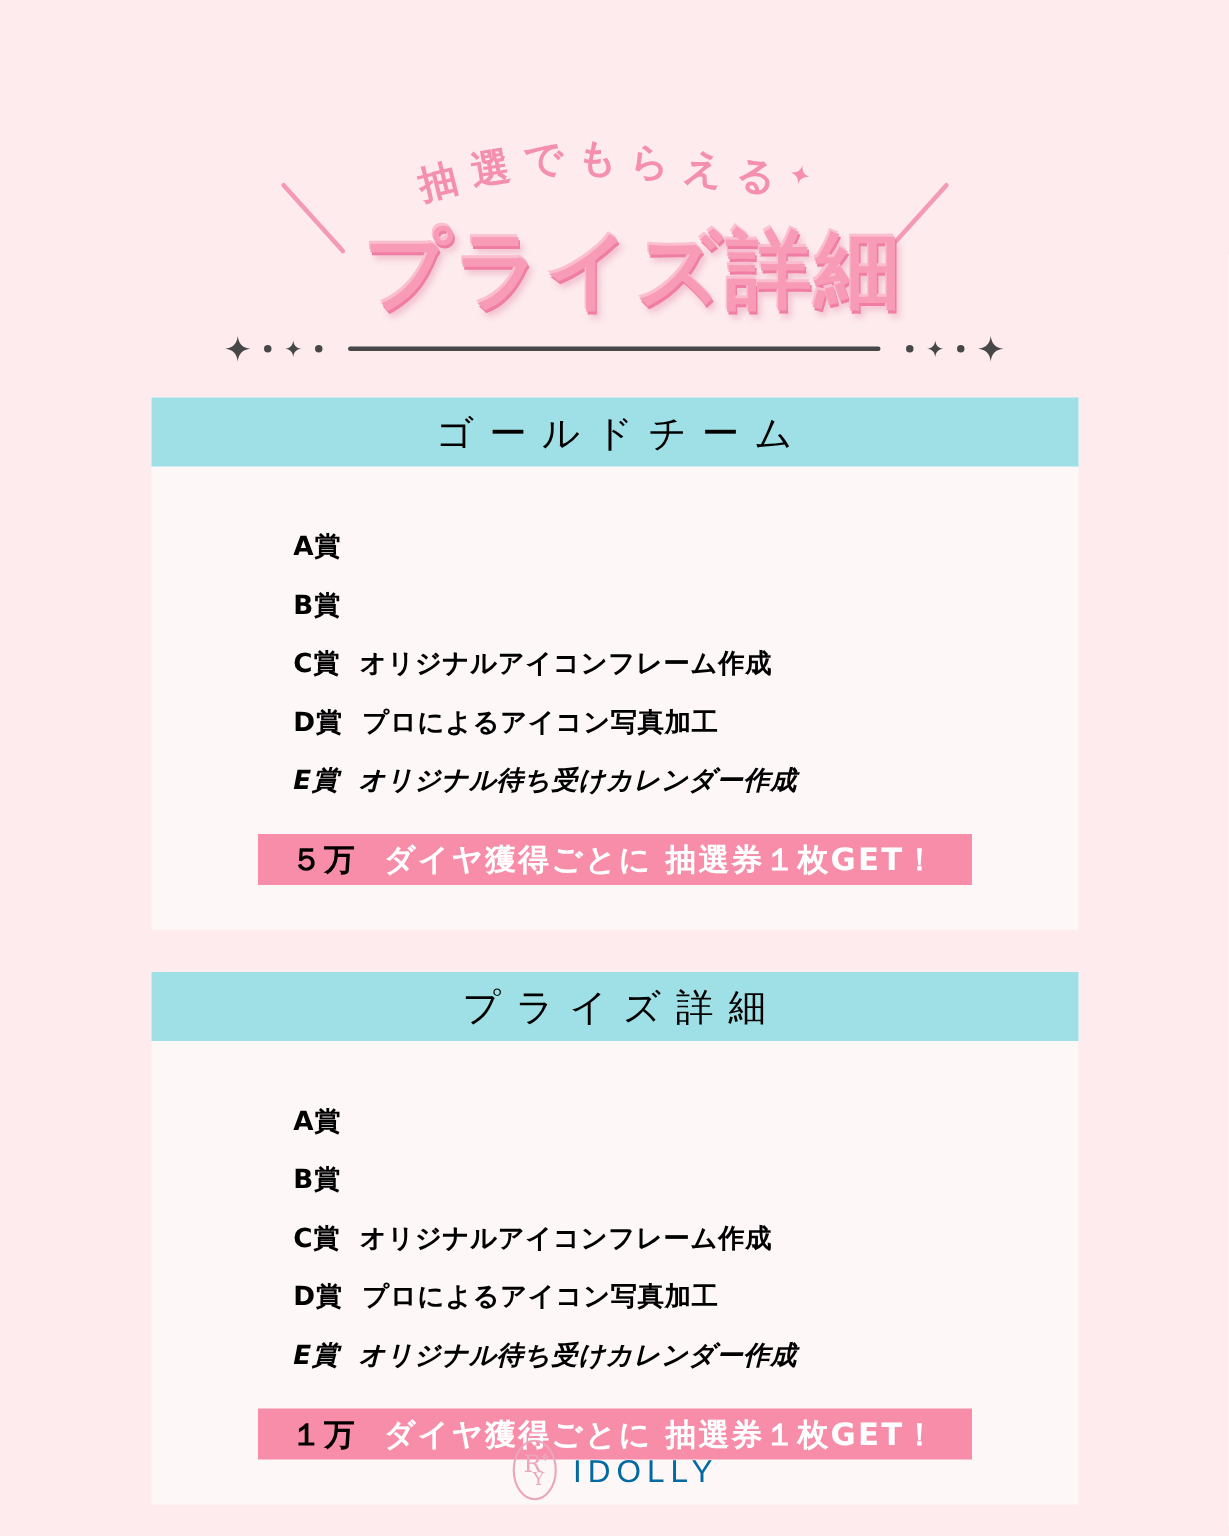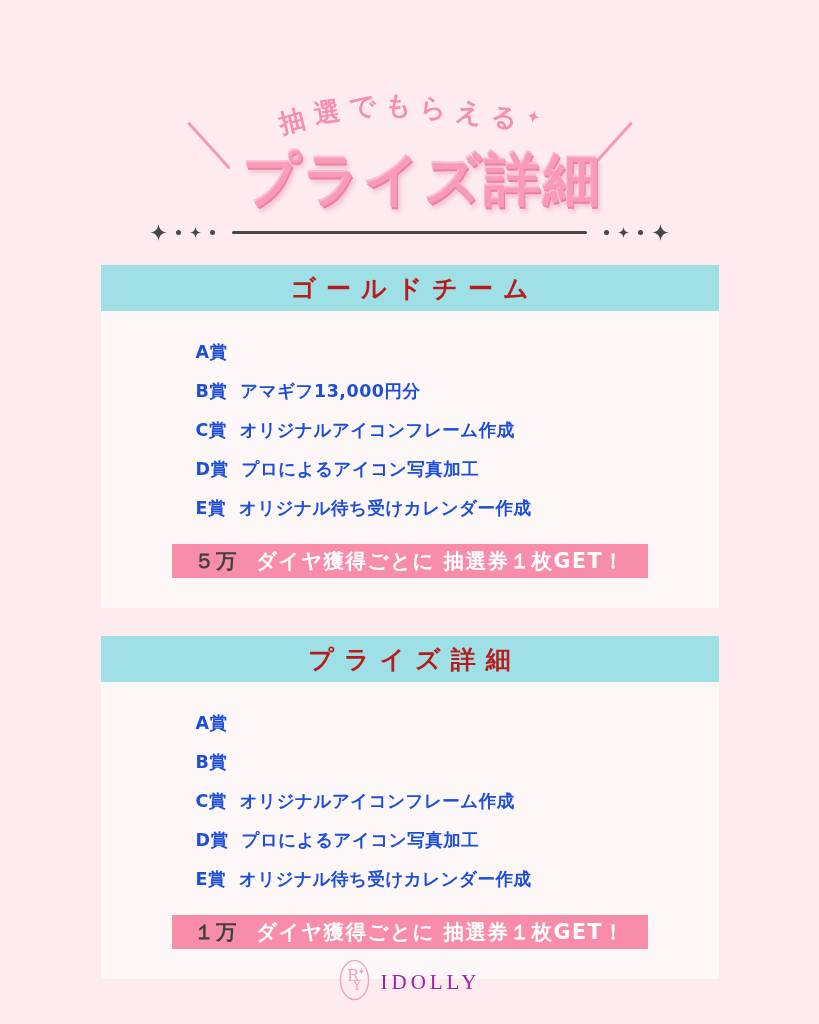--- a/index.html
+++ b/index.html
@@ -47,48 +47,48 @@
   
   .card {
     width:618px; margin:0 auto;
     background:#fdf7f8;
   }
   .card-gold { margin-top:0; }
   .card-silver { margin-top:28px; }
   .card-header {
     height:46px; background:#9fe0e6;
     display:flex; align-items:center; justify-content:center;
-    color:#b91c1c; font-size:25px; font-weight:bold; letter-spacing:10px;
+    color:#000000; font-size:25px; font-weight:normal; letter-spacing:10px;
     text-indent:10px;
   }
   .card-body { padding:29px 0 30px 0; }
   .prize-list { padding-left:95px; }
   .prize-row {
     display:flex; align-items:flex-start;
-    color:#1d4ed8; font-size:17.5px; font-weight:bold;
-    margin-bottom:15px; letter-spacing:0.5px;
-  }
-  .prize-row:last-child { margin-bottom:0; }
+    color:#000000; font-size:17.5px; font-weight:bold;
+    margin-bottom:15px; letter-spacing:0.5px;margin-top:12px;
+  }
+  .prize-row:last-child { margin-bottom:0;font-style:italic; }
   .prize-rank { margin-right:13px; }
   .banner {
     width:476px; height:34px; margin:24px auto 0 auto;
     background:#f78da9;
     display:flex; align-items:center; justify-content:center;
     color:#ffffff; font-size:20.5px; font-weight:bold; letter-spacing:1.5px;
   }
-  .banner .hl { color:#404040; margin-right:18px; }
+  .banner .hl { color:#000000; margin-right:18px; }
 
   
   .footer {
     position:absolute; left:0; bottom:18px; width:100%;
     display:flex; align-items:center; justify-content:center; gap:9px;
   }
   .brand-text {
-    font-family:Liberation Serif, serif;
-    font-size:21px; letter-spacing:4px; color:#a21caf; font-weight:500;text-align:right;
+    font-family:Liberation Sans, sans-serif;
+    font-size:21px; letter-spacing:4px; color:#0369a1; font-weight:500;text-align:right;
   }
 </style>
 </head>
 <body>
 
 <div class="page">
 
   <div class="header">
 
     <div class="tagline">
@@ -143,21 +143,20 @@
 
   <div class="card card-gold">
     <div class="card-header">ゴールドチーム</div>
     <div class="card-body">
       <div class="prize-list">
         <div class="prize-row">
           <span class="prize-rank">A賞</span>
         </div>
         <div class="prize-row">
           <span class="prize-rank">B賞</span>
-          <span class="prize-desc">アマギフ13,000円分</span>
         </div>
         <div class="prize-row">
           <span class="prize-rank">C賞</span>
           <span class="prize-desc">オリジナルアイコンフレーム作成</span>
         </div>
         <div class="prize-row">
           <span class="prize-rank">D賞</span>
           <span class="prize-desc">プロによるアイコン写真加工</span>
         </div>
         <div class="prize-row">

